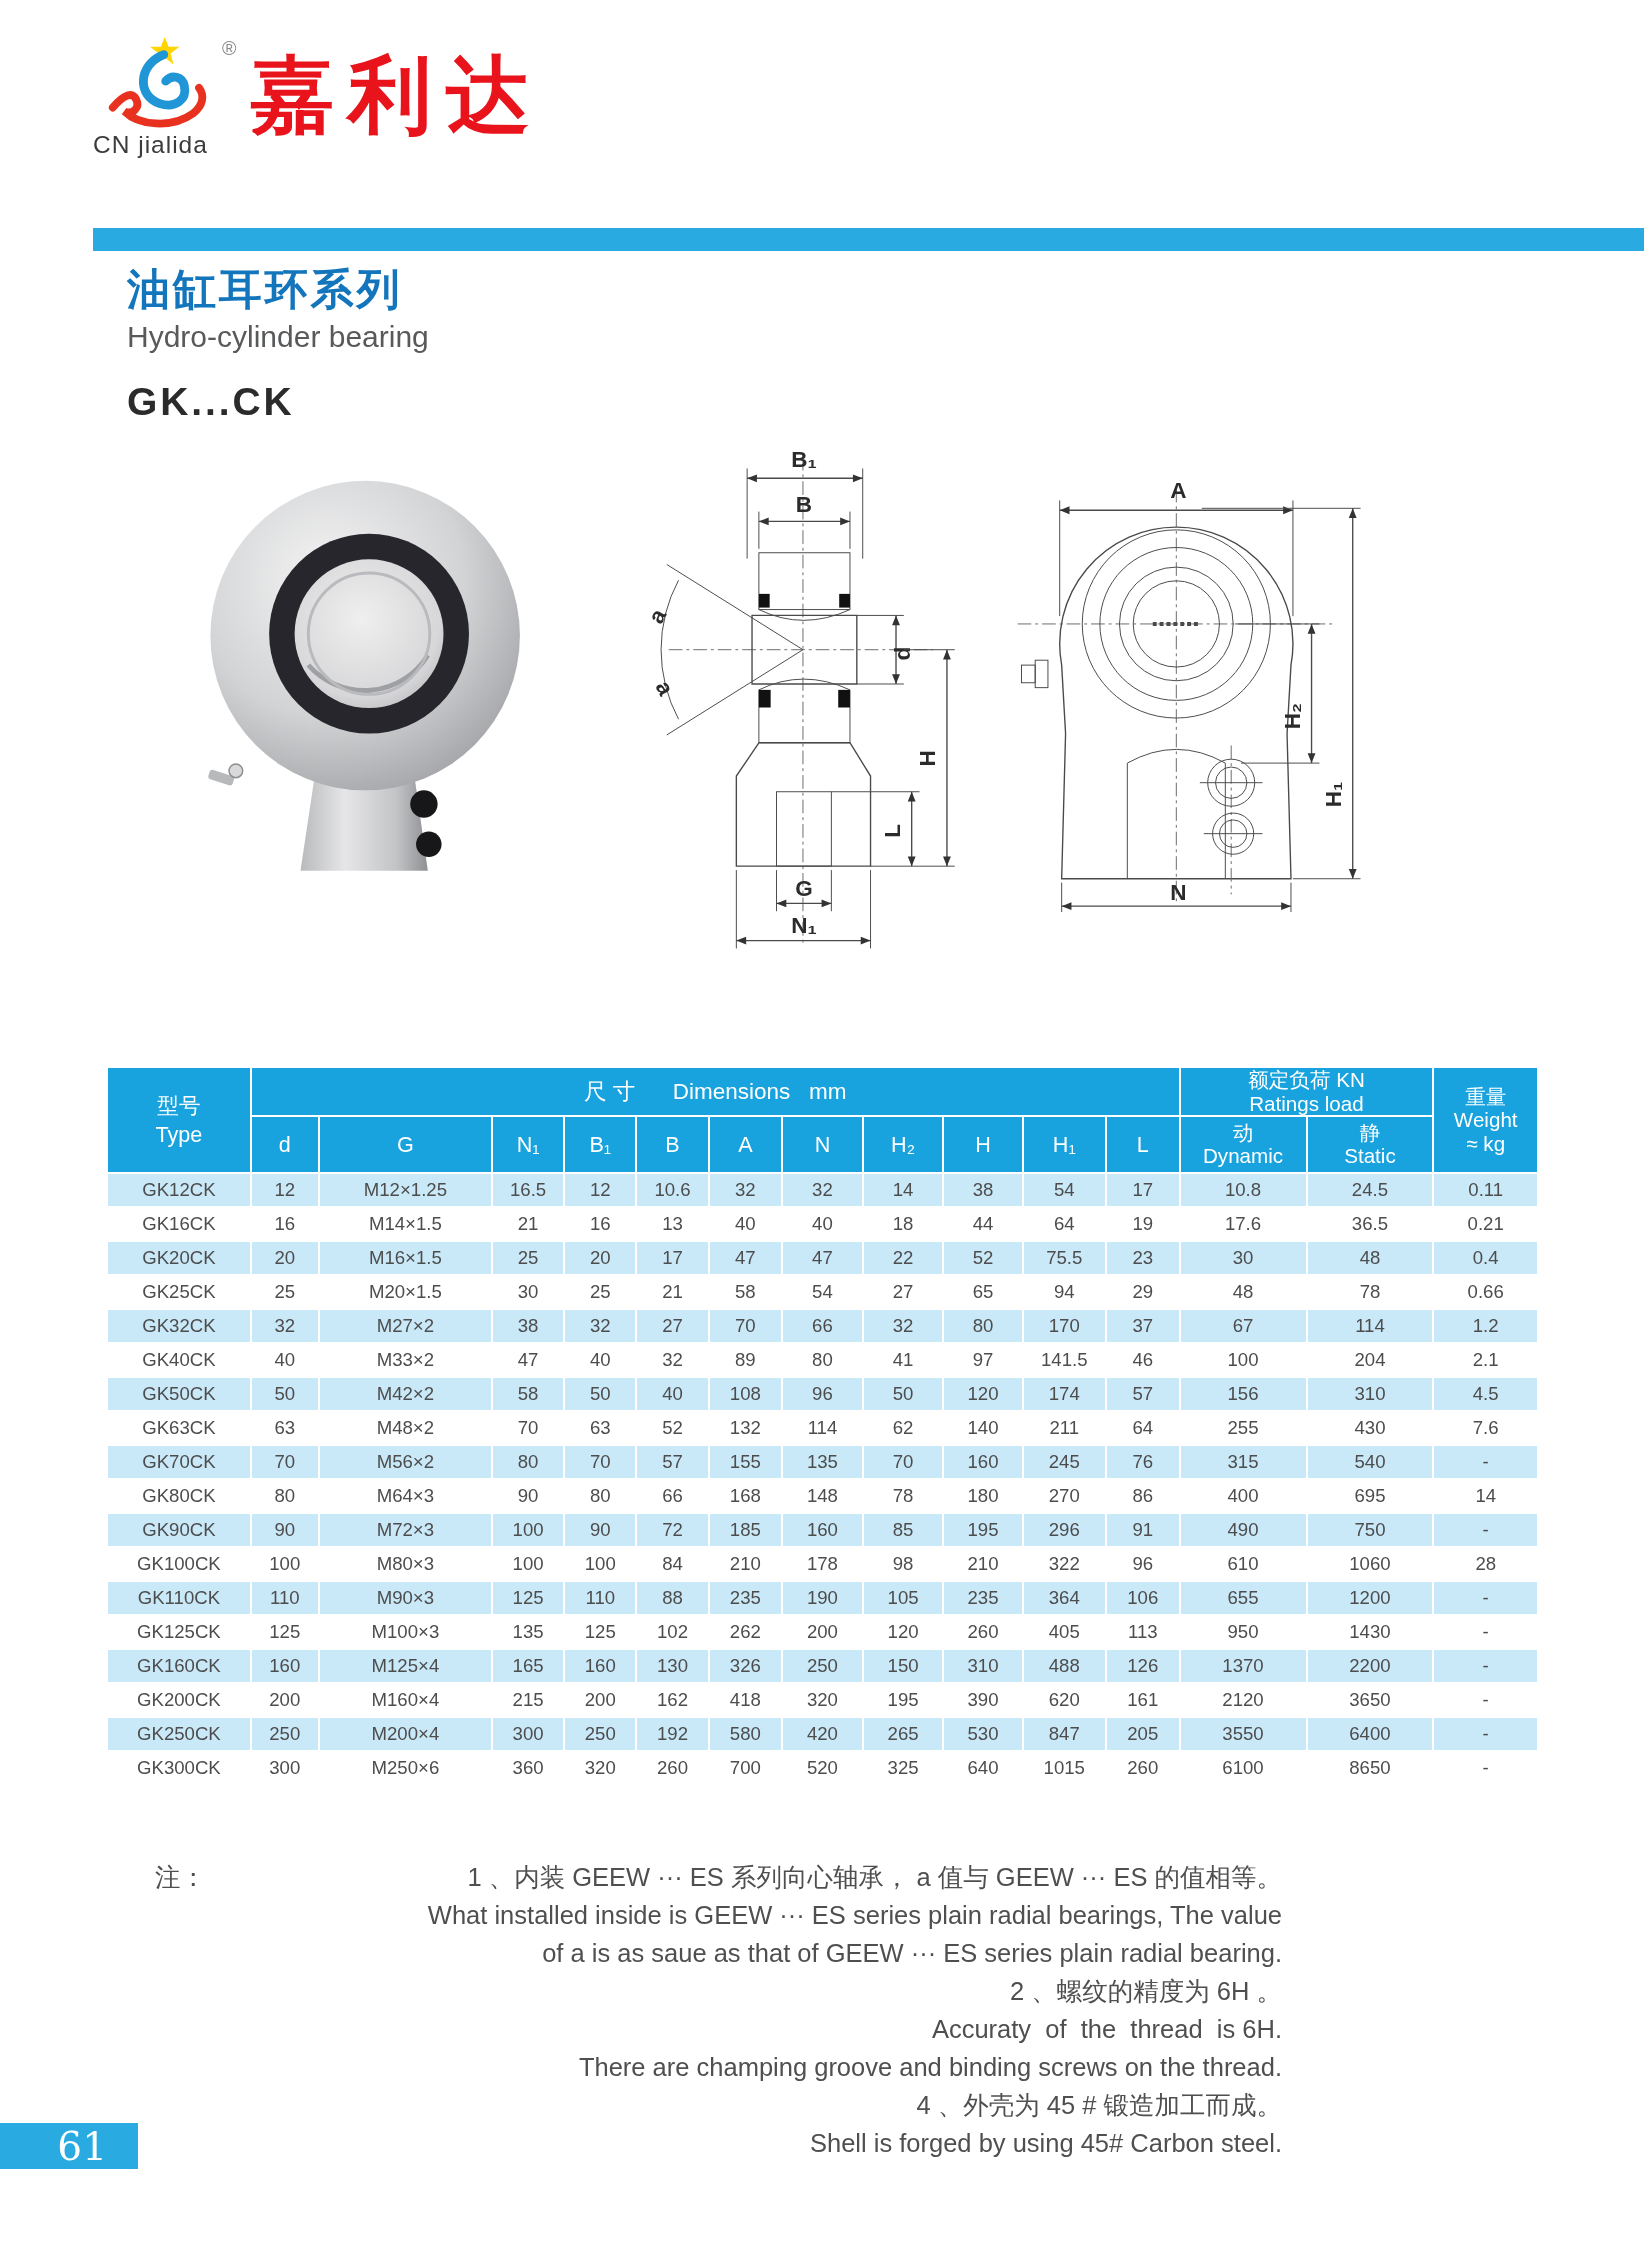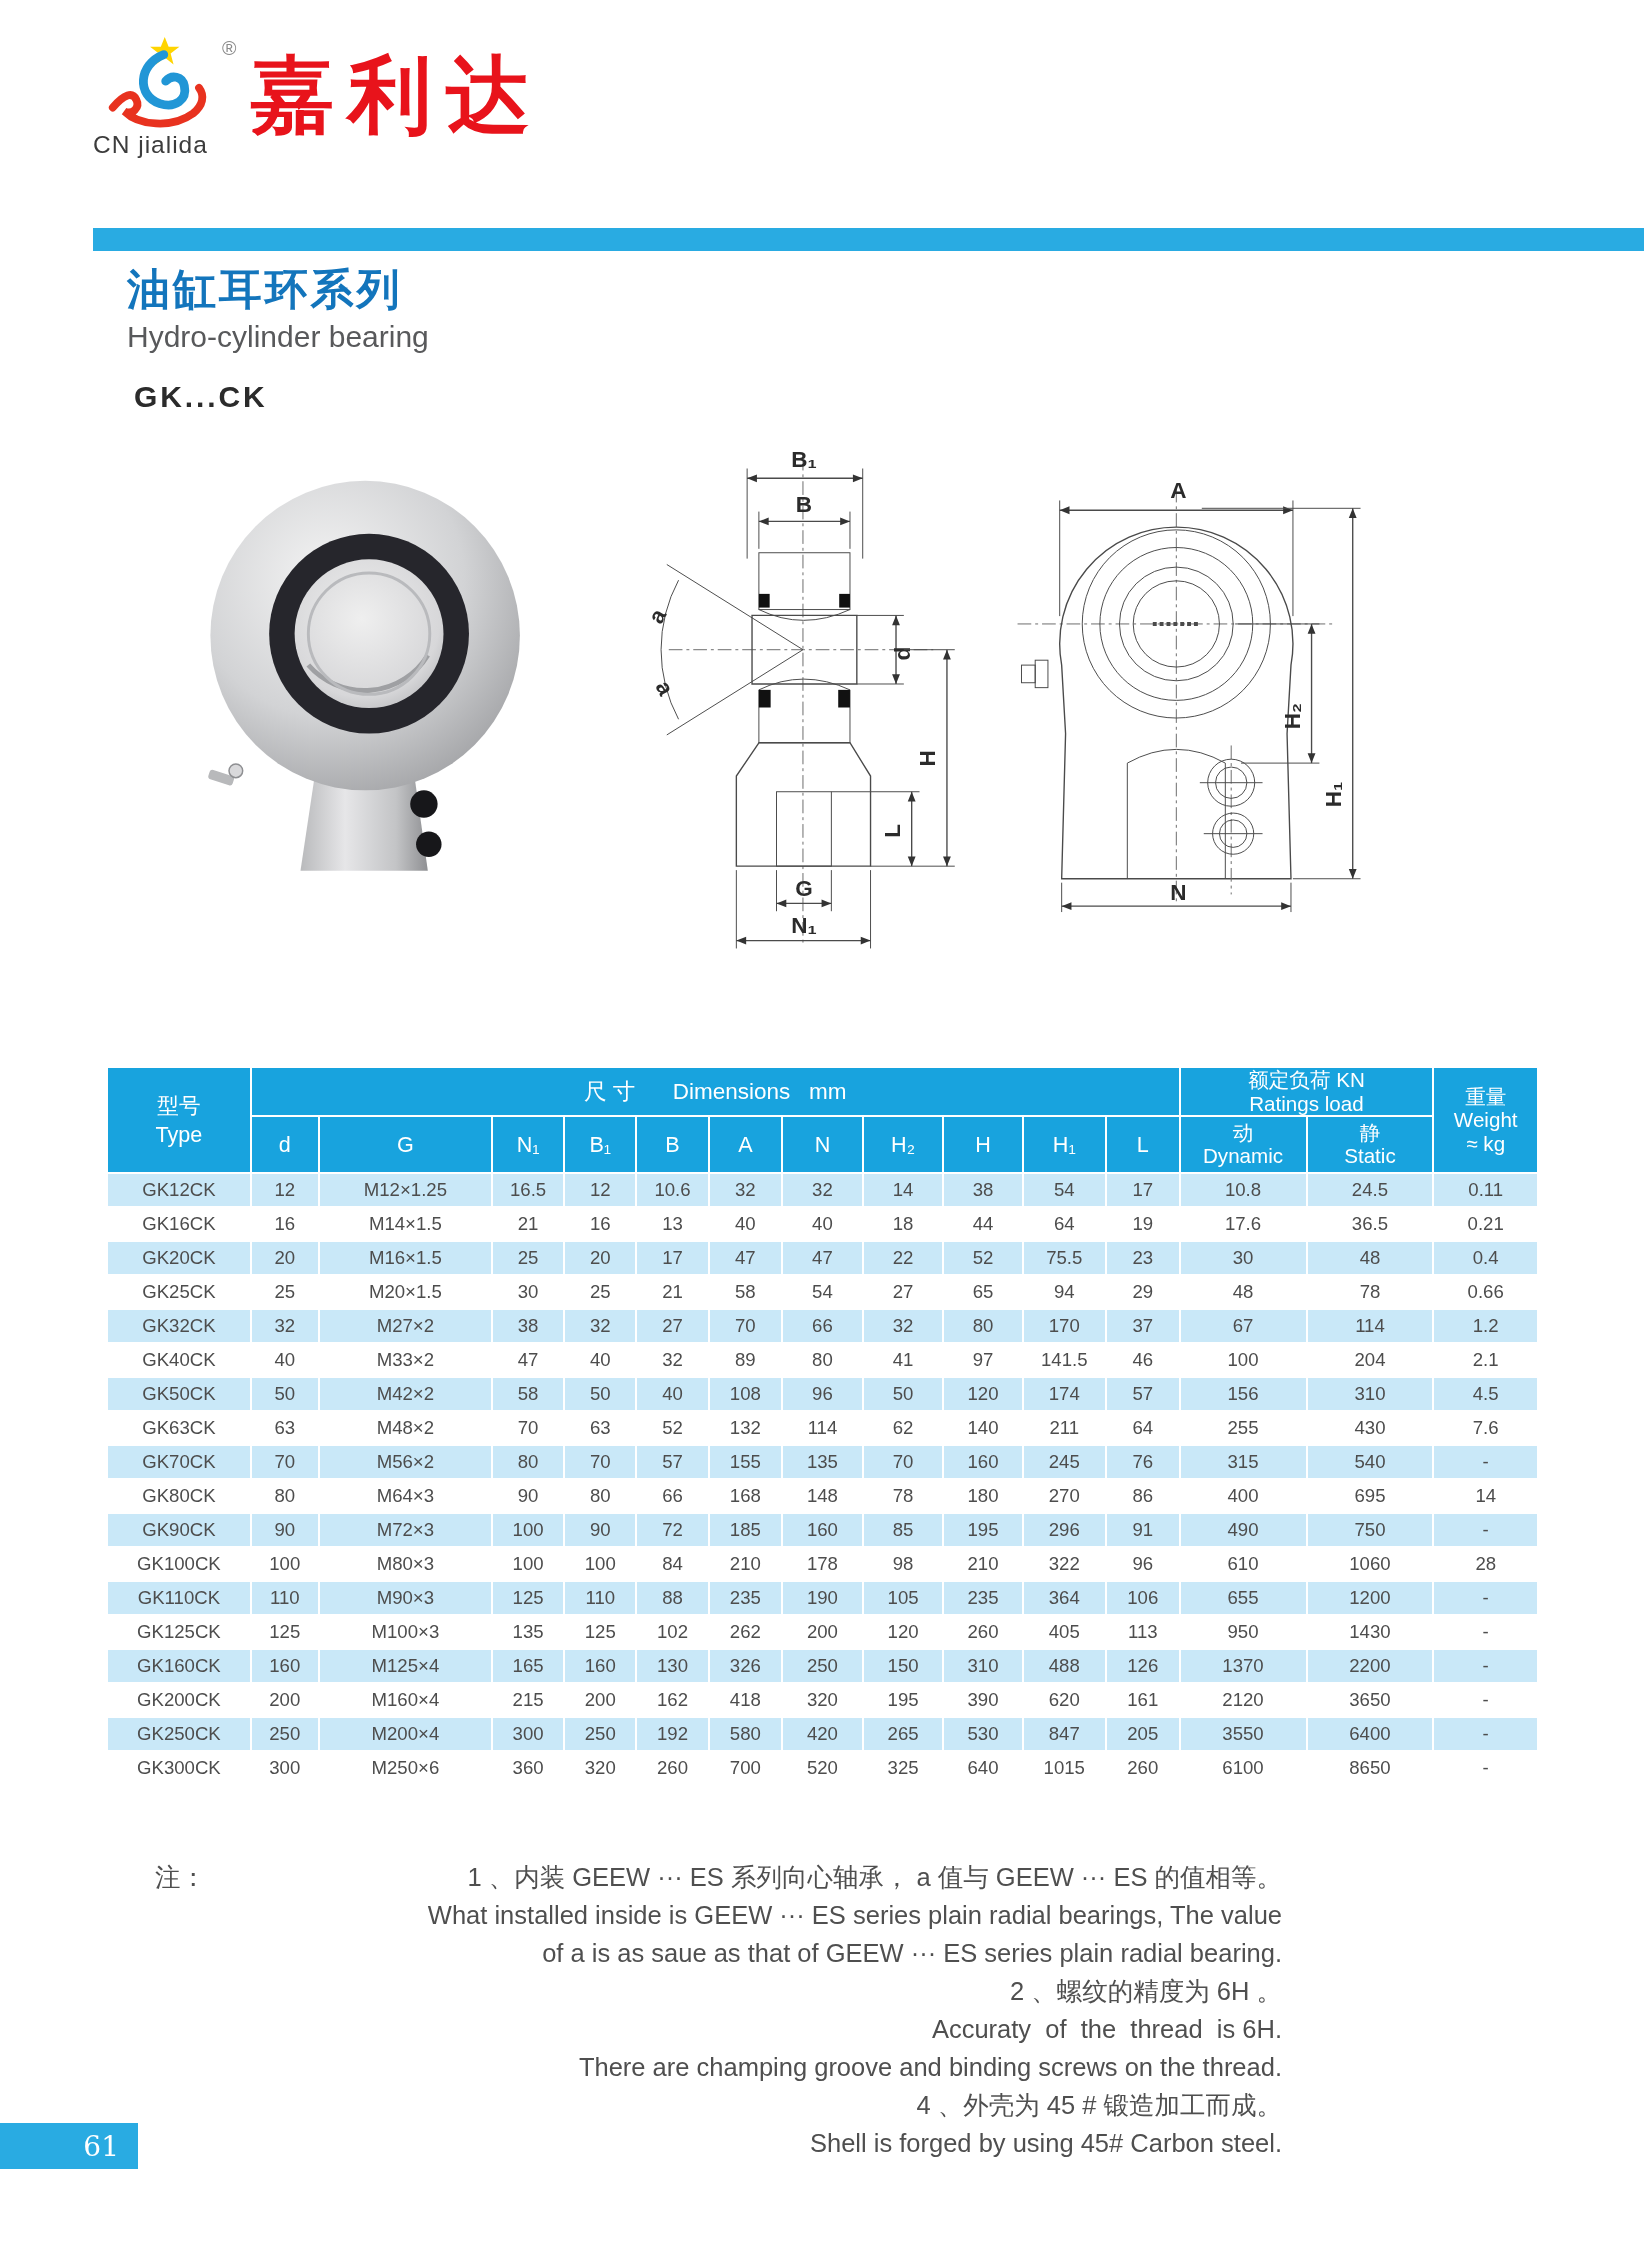--- a/index.html
+++ b/index.html
@@ -14,21 +14,21 @@
   .logo-caption { position:absolute; left:0px; top:96px; font-size:24.5px; color:#3c3c3c; letter-spacing:1px; }
   .brand-name {
     position:absolute; left:250px; top:39px; font-size:84px; font-weight:bold;
     color:#e8131b; font-family:Liberation Serif, serif; letter-spacing:13.7px;
   }
   .blue-bar { position:absolute; left:93px; top:228px; width:1552px; height:22.5px; background:#29abe2; }
 
   
   .title-cn { position:absolute; left:127px; top:261px; font-size:43px; font-weight:bold; color:#1375bc; letter-spacing:2.9px; }
   .title-en { position:absolute; left:127px; top:320px; font-size:30px; color:#58595b; }
-  .model-code { position:absolute; left:134px; top:380px; font-size:30px; font-weight:bold; color:#2b2b2b; letter-spacing:2.9px; }
+  .model-code { position:absolute; left:127px; top:380px; font-size:39px; font-weight:bold; color:#2b2b2b; letter-spacing:2.9px; }
 
   
   .photo-wrap    { position:absolute; left:181px;  top:459px; }
   .section-wrap  { position:absolute; left:610px;  top:443px; }
   .front-wrap    { position:absolute; left:996px; top:469px; }
   .draw-label { font-size:23px; font-weight:bold; fill:#2b2b2b; font-family:"Liberation Sans", sans-serif; }
   .dim-line { stroke:#4a4a4a; stroke-width:1.4; fill:none; }
   .thin-line { stroke:#4a4a4a; stroke-width:1; fill:none; }
   .center-line { stroke:#6a6a6a; stroke-width:1; stroke-dasharray:14 4 3 4; fill:none; }
 
@@ -48,22 +48,22 @@
 
   
   .notes { position:absolute; left:155px; top:1858px; width:1127px; display:flex; }
   .notes-label { font-size:25.5px; color:#4f4f4f; width:51px; flex:0 0 51px; line-height:38px; }
   .notes-lines { flex:1;text-align:right; }
   .note-line { font-size:25.5px; color:#4f4f4f; line-height:38px; white-space:pre-wrap; }
 
   
   .page-num-box {
     position:absolute; left:0; top:2123px; width:138px; height:46px; background:#29abe2;
-    color:#ffffff; font-family:"DejaVu Serif", serif; font-size:28px;
-    display:flex; align-items:center; justify-content:flex-end; padding-right:19px; box-sizing:border-box;
+    color:#ffffff; font-family:"DejaVu Serif", serif; font-size:39px;
+    display:flex; align-items:center; justify-content:flex-end; padding-right:31px; box-sizing:border-box;
   }
 </style>
 </head>
 <body>
 
 <div class="logo-block">
   <svg class="logo-graphic" width="147" height="98" viewBox="0 0 150 100">
     <polygon points="63,2 67,12 78,12 69,19 72,30 63,23 54,30 57,19 48,12 59,12" fill="#ffd400"></polygon>
     <path d="M62,20 C36,30 34,62 58,70 C74,75 86,66 83,52 C81,42 70,40 64,47" stroke="#2196d6" stroke-width="9" fill="none" stroke-linecap="round"></path>
     <path d="M10,74 C22,60 30,58 34,66 C38,74 30,82 22,78 C36,92 70,96 92,80 C102,72 104,62 98,54" stroke="#e8321f" stroke-width="8" fill="none" stroke-linecap="round"></path>

